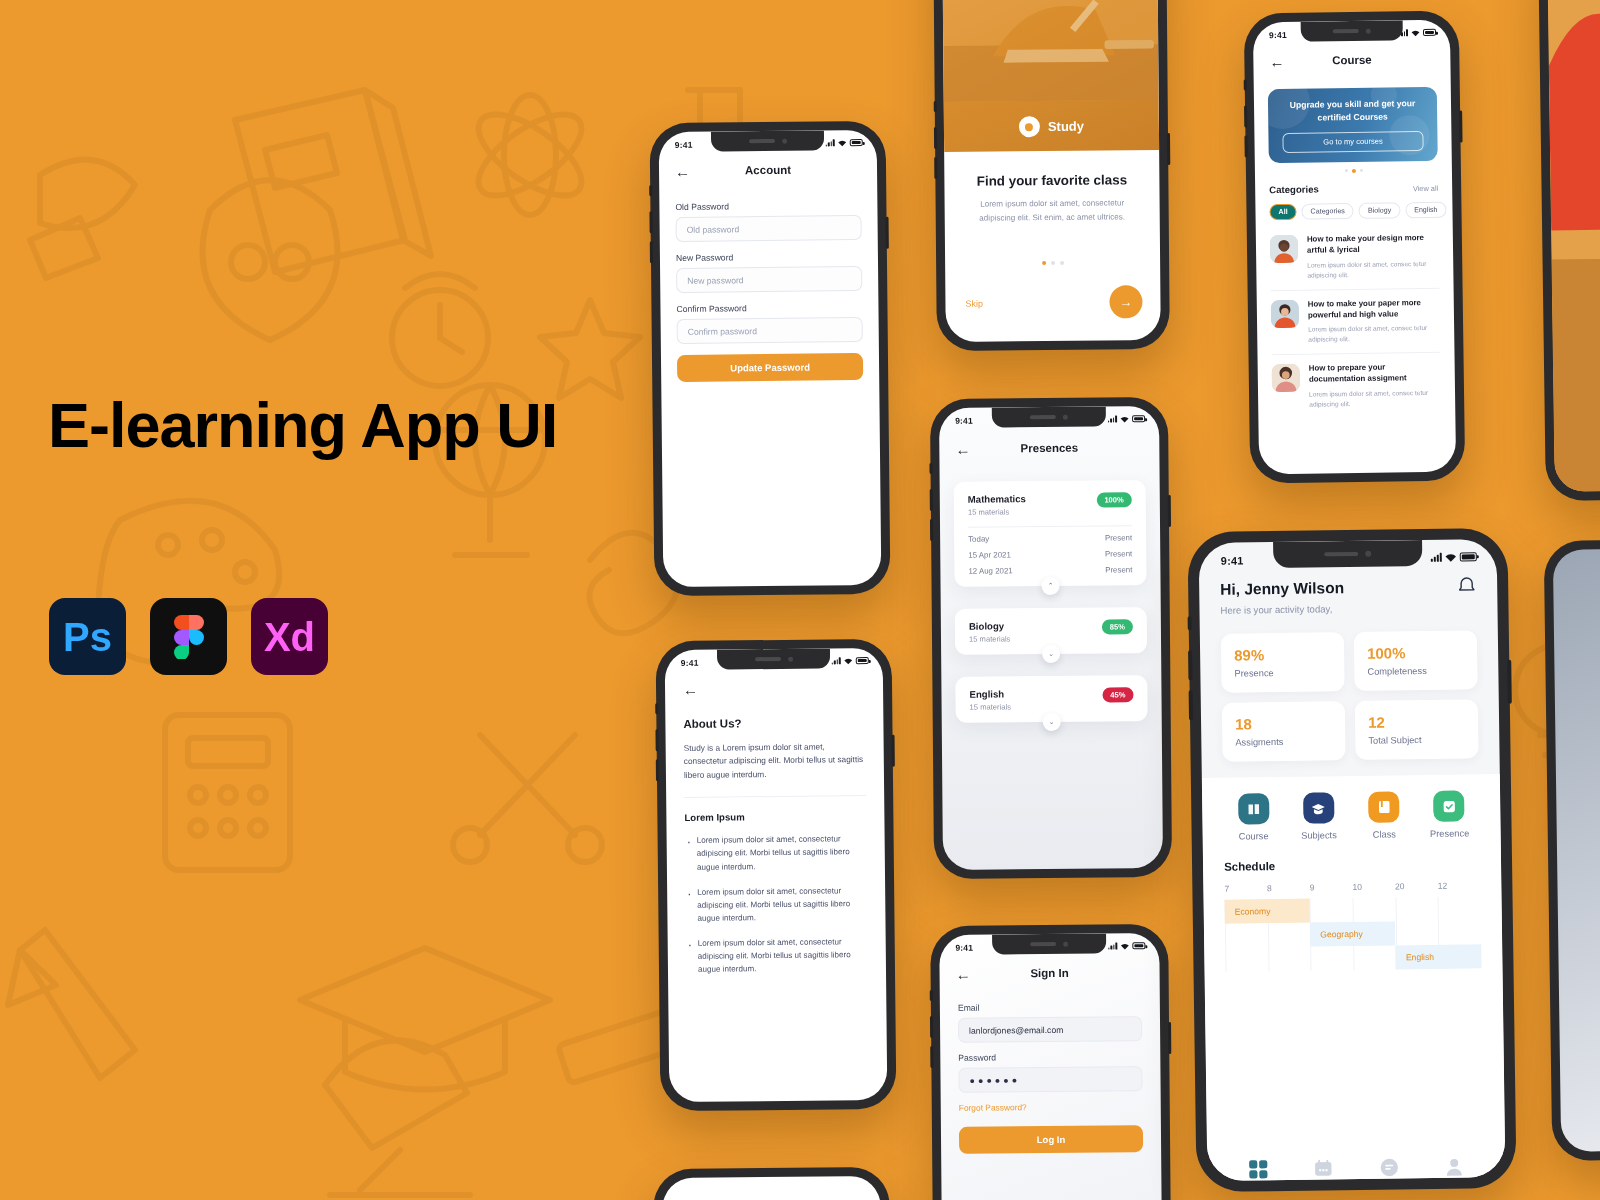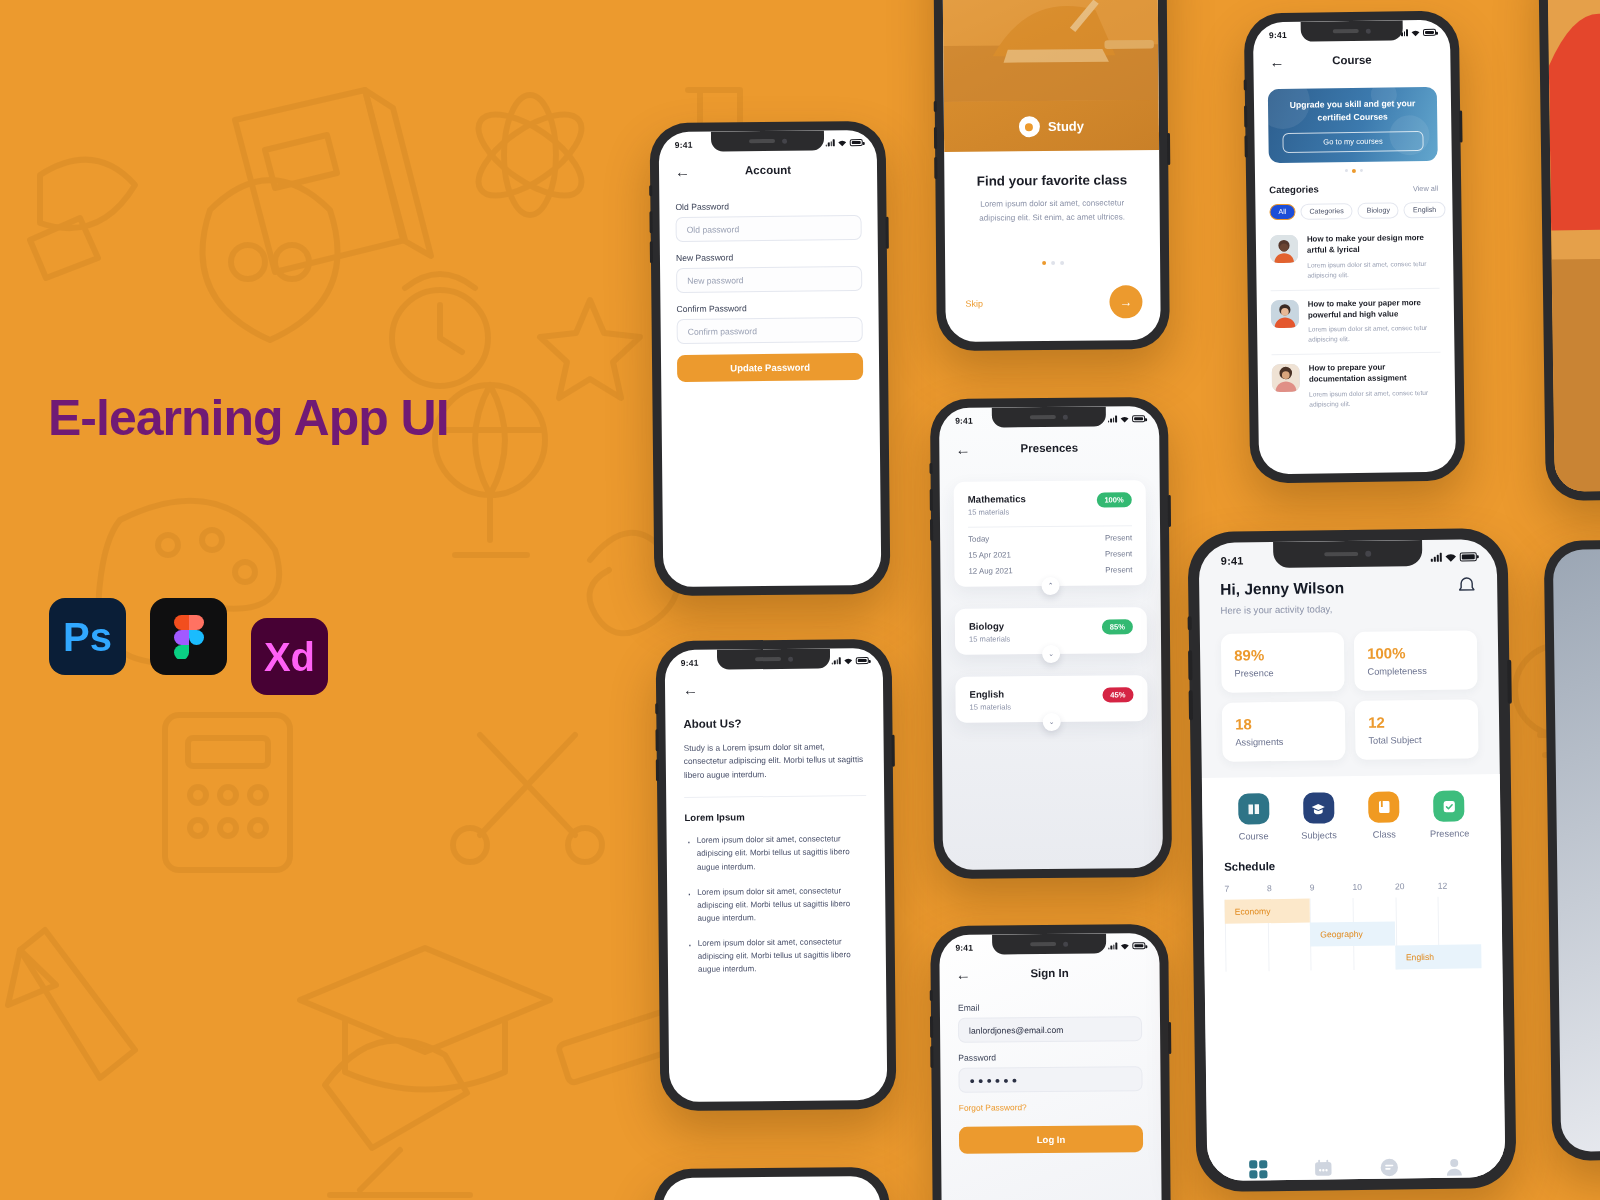--- a/index.html
+++ b/index.html
@@ -9,33 +9,33 @@
     background: #EC9A2E;
     position: relative;
   }
   
   .doodles { position:absolute; inset:0; opacity:.085; pointer-events:none; }
   .doodles svg { width:100%; height:100%; }
 
   
   .hero { position:absolute; left:48px; top:392px; z-index:6; }
   .hero-title {
-    font-size:50px; font-weight:bold; color:#701a75; letter-spacing:-1px;
+    font-size:63px; font-weight:bold; color:#000000; letter-spacing:-1px;
     line-height:1.05; white-space:nowrap;
   }
   .hero-sub {
     margin-top:44px; font-size:36px; font-weight:bold; color:#ffffff;
     letter-spacing:-0.4px;
   }
   .tools { position:absolute; left:49px; top:598px; display:flex; gap:24px; z-index:6; }
   .tool { width:77px; height:77px; border-radius:16px; display:flex;
           align-items:center; justify-content:center; }
   .tool.ps { background:#0A1E37; }
   .tool.fg { background:#0f0f10; }
-  .tool.xd { background:#470134;margin-top:20px; }
+  .tool.xd { background:#470134; }
   .tool-label { font-size:40px; font-weight:bold; line-height:1; }
   .tool.ps .tool-label { color:#31A8FF; }
   .tool.xd .tool-label { color:#FF61F6; }
 
   
   .phone {
     position:absolute; border-radius:38px; background:#2B2B2D;
     padding:9px; z-index:5;
     box-shadow: 0 22px 46px rgba(90,50,0,.30);
   }
@@ -185,21 +185,21 @@
             color:#fff; font-size:7.6px; cursor:pointer; }
   .co-dots { display:flex; gap:4px; justify-content:center; margin:7px 0 10px; }
   .co-dots i { width:3px; height:3px; border-radius:50%; background:#dfe2ea; display:block;}
   .co-dots i.on { background:#EC9A2E; width:4px; height:4px; }
   .co-sec { display:flex; align-items:baseline; justify-content:space-between; }
   .co-sec h4 { font-size:9.6px; color:#1b1d26; }
   .co-view { font-size:7.4px; color:#8b92a8; cursor:pointer; }
   .co-chips { display:flex; gap:5px; margin:9px 0 6px; }
   .chip { padding:3px 8px; border-radius:10px; border:1px solid #e4e7ef;
           font-size:7.1px; color:#4a5167; background:#fff; cursor:pointer; }
-  .chip.on { background:#1d4ed8; border-color:#EC9A2E; color:#fff; font-weight:normal; }
+  .chip.on { background:#0f766e; border-color:#EC9A2E; color:#fff; font-weight:bold; }
   .co-item { display:flex; gap:9px; padding:9px 0; border-bottom:1px solid #eef0f4; }
   .co-thumb { width:28px; height:28px; border-radius:8px; flex:0 0 28px;
               background:#d9dde6; overflow:hidden; position:relative; }
   .co-item h5 { font-size:7.9px; font-weight:bold; color:#1b1d26; line-height:1.38; }
   .co-item p { font-size:6.6px; color:#9aa1b4; line-height:1.5; margin-top:4px; }
 
   
   #phone-dash { left:1192px; top:530px; width:320px; height:660px; transform:rotate(-.8deg);
                 padding:11px; border-radius:46px; }
   #phone-dash .screen { border-radius:36px; background:#F5F6F8; }

